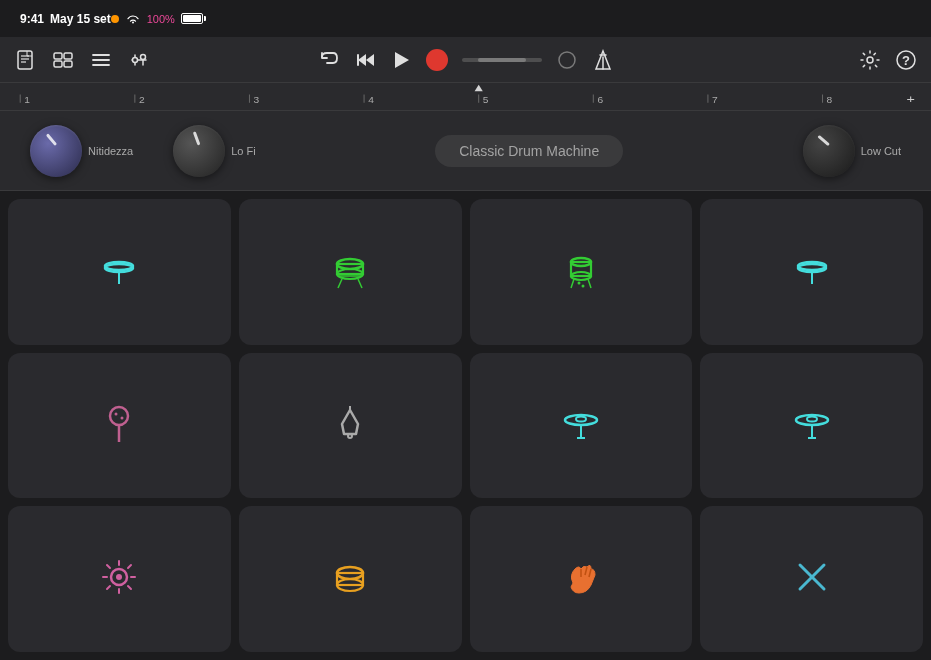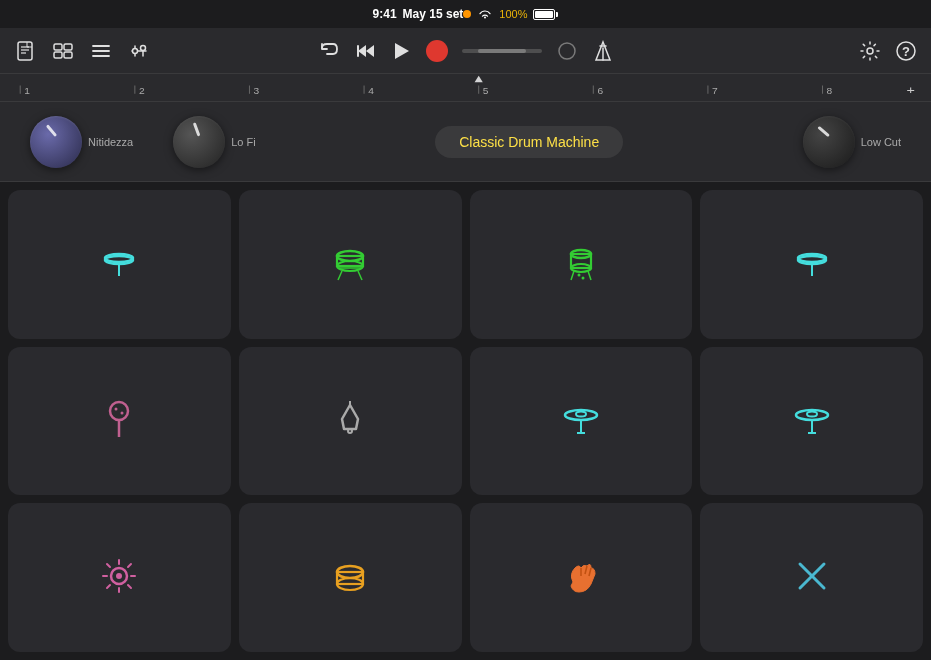--- a/index.html
+++ b/index.html
@@ -11,39 +11,39 @@
       overflow: hidden;
       display: flex;
       flex-direction: column;
     }
 
     
     .status-bar {
       background: #1c1c1e;
       display: flex;
       align-items: center;
-      justify-content: center;
+      justify-content: flex-start;
       padding: 0 20px;
-      height: 28px;
+      height: 37px;
       flex-shrink: 0;
     }
     .status-left {
       display: flex;
       align-items: center;
       gap: 6px;
       font-size: 12px;
       color: #fff;
       font-weight: 600;
     }
     .status-right {
       display: flex;
       align-items: center;
       gap: 6px;
       font-size: 12px;
-      color: #eab308;
+      color: #ec4899;
     }
 
     
     .toolbar {
       background: #2a2a2d;
       display: flex;
       align-items: center;
       padding: 0 14px;
       height: 46px;
       flex-shrink: 0;
@@ -171,21 +171,21 @@
       flex: 1;
       display: flex;
       align-items: center;
       justify-content: center;
     }
     .instrument-name {
       background: #3a3a3c;
       border-radius: 16px;
       padding: 8px 24px;
       font-size: 14px;
-      color: #fde047;
+      color: #a3a3a3;
       font-weight: 500;
     }
 
     
     .pads-area {
       flex: 1;
       background: #1c1c1e;
       display: flex;
       flex-direction: column;
       padding: 8px;

